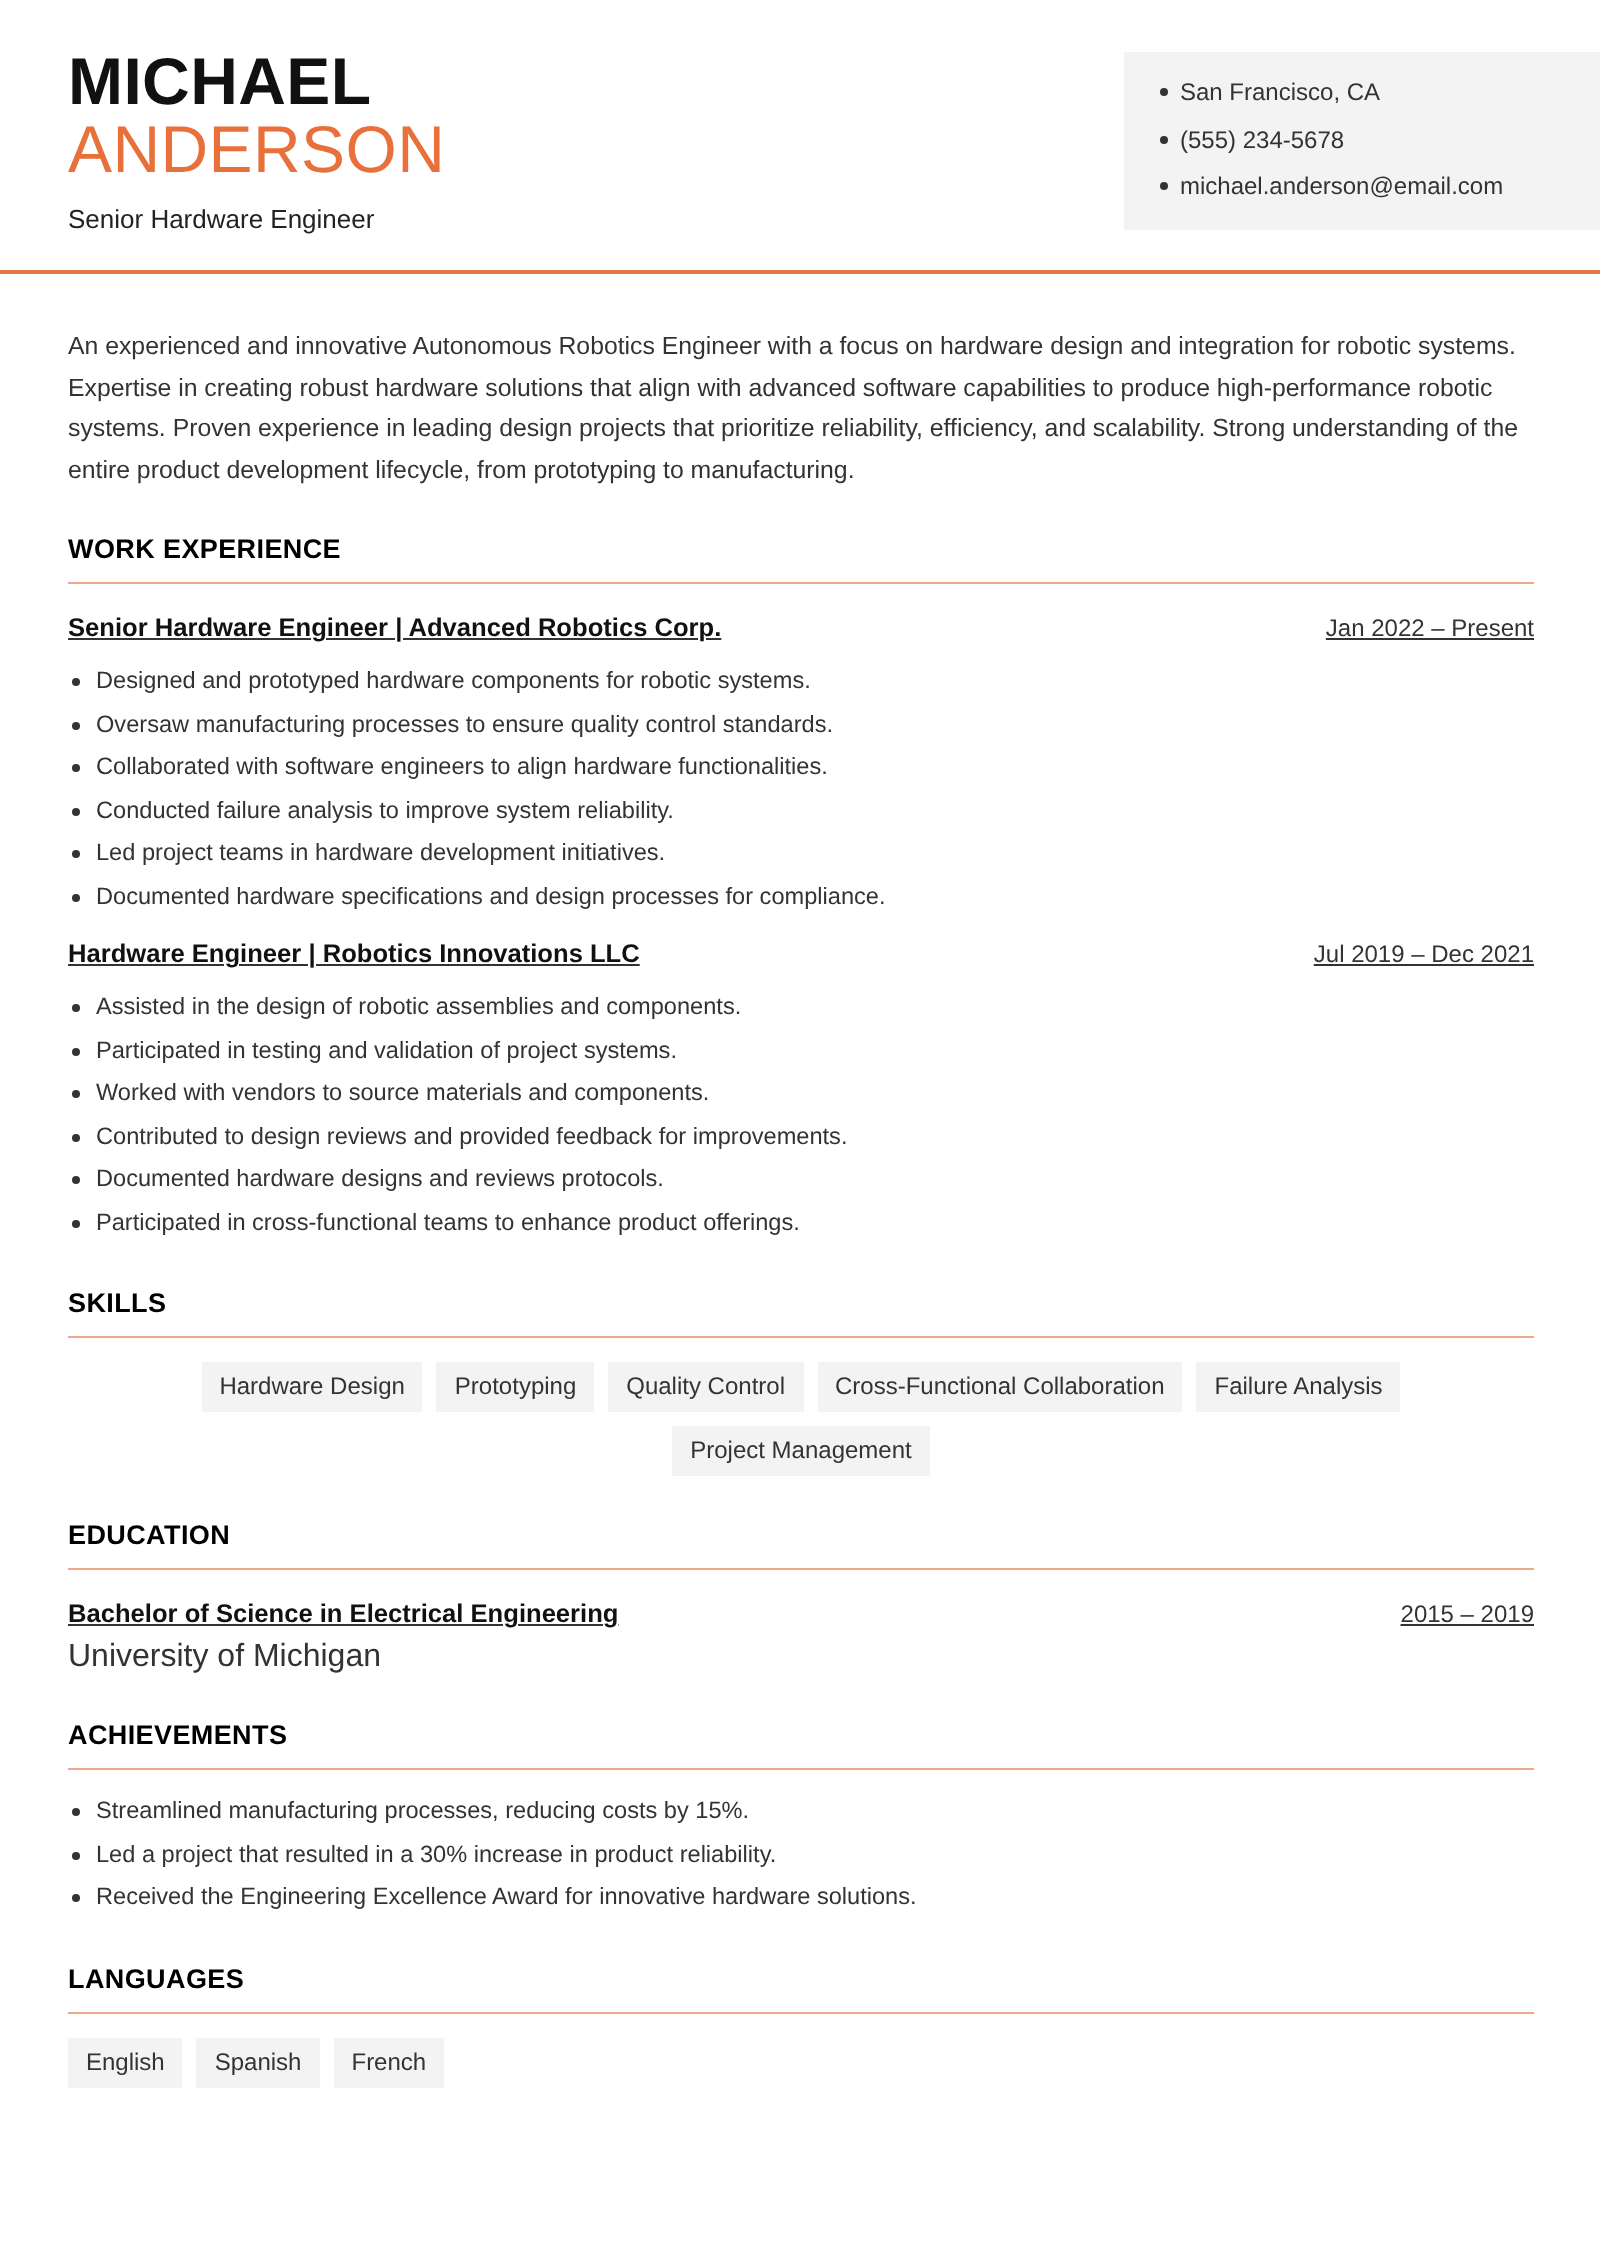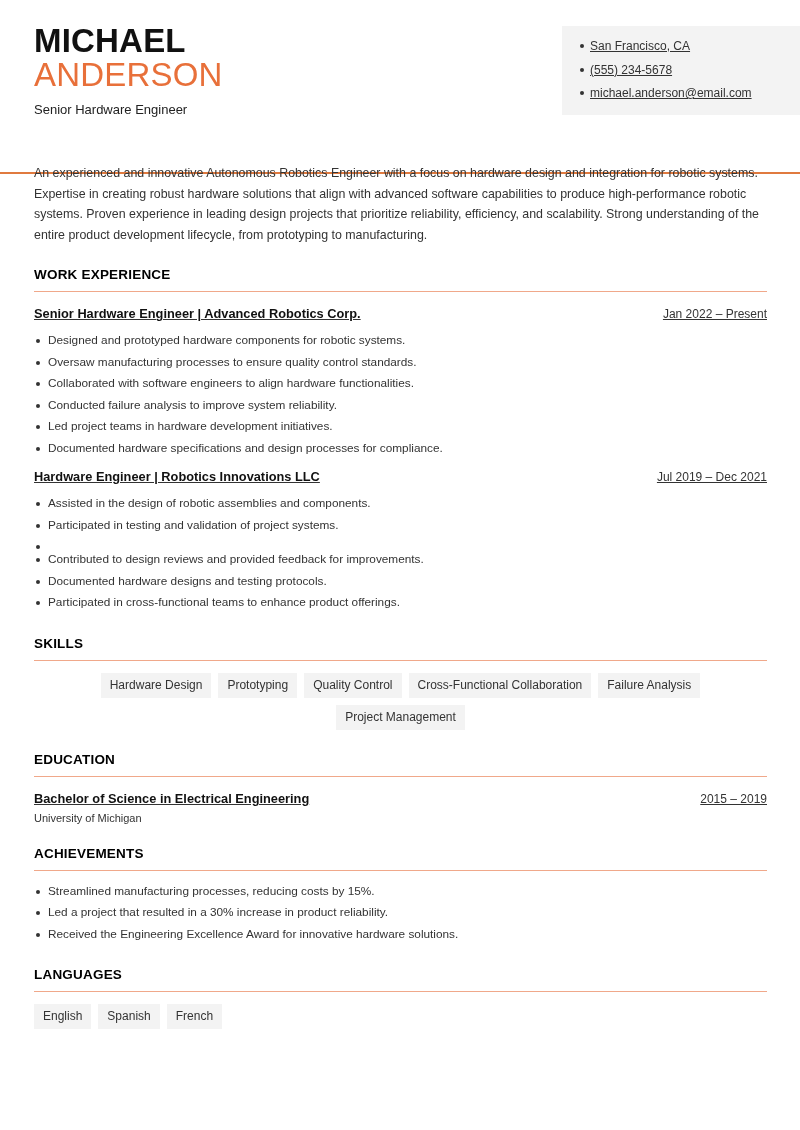--- a/index.html
+++ b/index.html
@@ -1,47 +1,47 @@
 <!DOCTYPE html>
 <html><head>
 <meta charset="utf-8">
 <style>
   * { box-sizing: border-box; margin: 0; padding: 0; }
   html, body { width: 800px; height: 1130px; background: #ffffff; }
   body { font-family: "Liberation Sans", "DejaVu Sans", sans-serif; color: #333; position: relative; overflow: hidden; }
 
-  .header { position: relative; height: 174px; border-bottom: 2px solid #e07a3f; }
+  .header { position: relative; height: 137px; border-bottom: 2px solid #e07a3f; }
   .name-block { position: absolute; left: 34px; top: 24px; }
   .name-first { font-size: 33px; font-weight: 700; color: #111; line-height: 34px; letter-spacing: 0.2px; }
   .name-last { font-size: 33px; font-weight: 400; color: #e8703a; line-height: 34px; letter-spacing: 0.2px; }
   .title { font-size: 13px; color: #222; margin-top: 10px; }
 
   .contact-box { position: absolute; left: 562px; top: 26px; width: 238px; height: 89px; background: #f3f3f3; padding: 12px 0 0 18px; }
-  .contact-item { font-size: 12px; color: #333; height: 23.5px; line-height: 16px; display: flex; align-items: flex-start; text-decoration: underline; }
+  .contact-item { font-size: 12px; color: #333; height: 23.5px; line-height: 16px; display: flex; align-items: flex-start; }
   .contact-item .dot { width: 4px; height: 4px; background: #333; border-radius: 50%; margin-top: 6px; margin-right: 6px; flex-shrink: 0; }
 
   .content { position: absolute; left: 34px; top: 163px; width: 733px; }
   .summary { font-size: 12.4px; line-height: 20.6px; color: #333; }
 
   .section-title { font-size: 13.5px; font-weight: 700; color: #000000; margin-top: 22px; padding-bottom: 9px; border-bottom: 1.5px solid #f0a88a; letter-spacing: 0.2px; }
 
   .job { margin-top: 14px; }
   .job-head { display: flex; justify-content: space-between; align-items: baseline; text-decoration: underline; }
   .job-title { font-size: 12.8px; font-weight: 700; color: #111; }
   .job-date { font-size: 12px; color: #333; }
   .bullets { list-style: none; margin-top: 9px; }
   .bullets li { font-size: 11.8px; color: #333; line-height: 21.5px; display: flex; align-items: flex-start; }
   .bullets li .dot { width: 4px; height: 4px; background: #333; border-radius: 50%; margin-top: 9px; margin-left: 2px; margin-right: 8px; flex-shrink: 0; }
 
   .tags { display: flex; gap: 7px; margin-top: 12px; flex-wrap: wrap; }
   .tag { background: #f3f3f3; font-size: 12px; color: #333; padding: 6px 9px; line-height: 13px; }
   .tags.skills { justify-content: center; }
 
   .edu { margin-top: 14px; }
-  .edu-sub { font-size: 11px; color: #333; margin-top: 6px; }
+  .edu-sub { font-size: 16px; color: #333; margin-top: 6px; }
 </style>
 </head>
 <body>
 
 <div class="header">
   <div class="name-block">
     <div class="name-first">MICHAEL</div>
     <div class="name-last">ANDERSON</div>
     <div class="title">Senior Hardware Engineer</div>
   </div>
@@ -108,28 +108,29 @@
       <li>
           <span class="dot"></span>
           <span>Assisted in the design of robotic assemblies and components.</span>
         </li>
       <li>
           <span class="dot"></span>
           <span>Participated in testing and validation of project systems.</span>
         </li>
       <li>
           <span class="dot"></span>
+          <span>Worked with vendors to source materials and components.</span>
         </li>
       <li>
           <span class="dot"></span>
           <span>Contributed to design reviews and provided feedback for improvements.</span>
         </li>
       <li>
           <span class="dot"></span>
-          <span>Documented hardware designs and testing protocols.</span>
+          <span>Documented hardware designs and reviews protocols.</span>
         </li>
       <li>
           <span class="dot"></span>
           <span>Participated in cross-functional teams to enhance product offerings.</span>
         </li>
     </ul>
   </div>
 
   <div class="section-title">SKILLS</div>
   <div class="tags skills">

